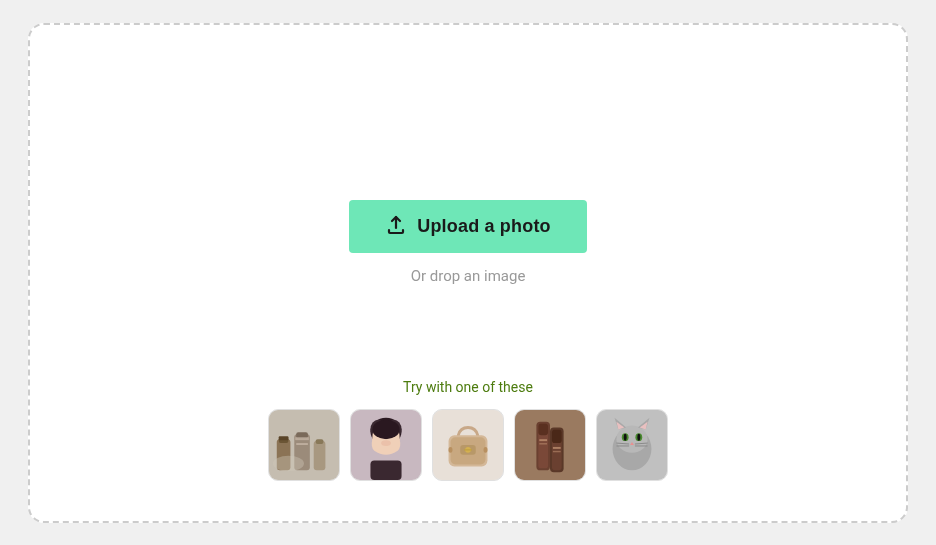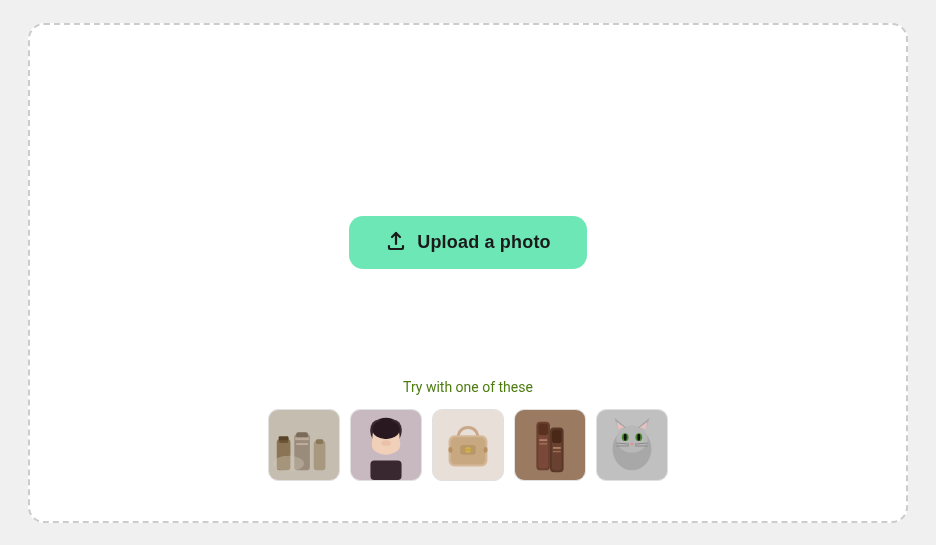--- a/index.html
+++ b/index.html
@@ -38,21 +38,21 @@
       align-items: center;
       justify-content: center;
       gap: 14px;
       margin-bottom: 60px;
     }
 
     .upload-button {
       background: #6ee7b7;
       color: #1a1a1a;
       border: none;
-      border-radius: 14px;
+      border-radius: 4px;
       padding: 14px 36px;
       font-size: 18px;
       font-weight: 600;
       cursor: pointer;
       display: flex;
       align-items: center;
       gap: 10px;
       letter-spacing: 0.01em;
     }
 
@@ -116,20 +116,21 @@
         
         <svg width="22" height="22" viewBox="0 0 22 22" fill="none" xmlns="http://www.w3.org/2000/svg">
           <path d="M11 3L11 14" stroke="#1a1a1a" stroke-width="2.2" stroke-linecap="round"></path>
           <path d="M7 7L11 3L15 7" stroke="#1a1a1a" stroke-width="2.2" stroke-linecap="round" stroke-linejoin="round"></path>
           <path d="M4 16V18C4 18.5523 4.44772 19 5 19H17C17.5523 19 18 18.5523 18 18V16" stroke="#1a1a1a" stroke-width="2.2" stroke-linecap="round"></path>
         </svg>
       </span>
       <span>Upload a photo</span>
     </button>
 
+    <span class="drop-text">Or drop an image</span>
   </div>
 
   <div class="samples-section">
     <span class="samples-label">Try with one of these</span>
     <div class="samples-row">
 
       <div class="sample-thumb">
         <svg viewBox="0 0 72 72" xmlns="http://www.w3.org/2000/svg">
           <rect width="72" height="72" fill="#c5bdb0"></rect>
           <rect x="8" y="30" width="14" height="32" rx="3" fill="#8b7355"></rect>

